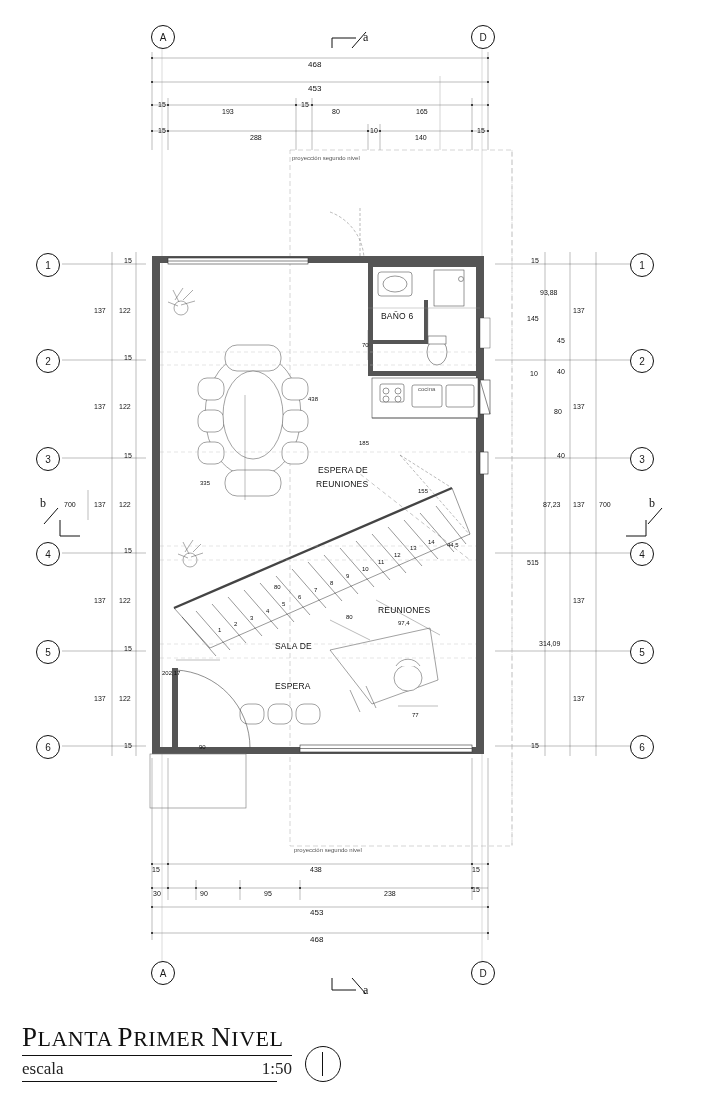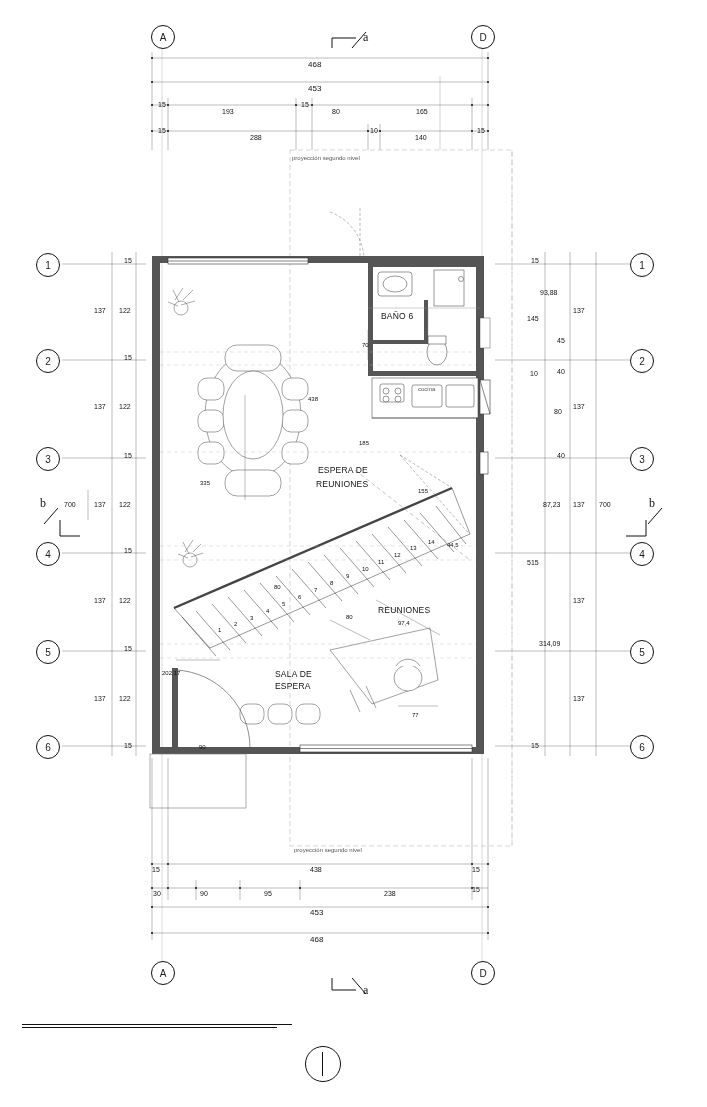--- a/index.html
+++ b/index.html
@@ -346,21 +346,21 @@
 
 <div class="txt" style="left:363px;top:31px;font-family:'Liberation Serif',serif;font-size:12px;">a</div>
 <div class="txt" style="left:363px;top:984px;font-family:'Liberation Serif',serif;font-size:12px;">a</div>
 <div class="txt" style="left:40px;top:497px;font-family:'Liberation Serif',serif;font-size:12px;">b</div>
 <div class="txt" style="left:649px;top:497px;font-family:'Liberation Serif',serif;font-size:12px;">b</div>
 
 <div class="txt room" style="left:381px;top:312px;">BAÑO 6</div>
 <div class="txt room" style="left:318px;top:466px;">ESPERA DE</div>
 <div class="txt room" style="left:316px;top:480px;">REUNIONES</div>
 <div class="txt room" style="left:378px;top:606px;">REUNIONES</div>
-<div class="txt room" style="left:275px;top:670px;">SALA DE</div>
+<div class="txt room" style="left:275px;top:642px;">SALA DE</div>
 <div class="txt room" style="left:275px;top:682px;">ESPERA</div>
 
 <div class="txt xs" style="left:292px;top:155px;color:#555;">proyección segundo nivel</div>
 <div class="txt xs" style="left:294px;top:847px;color:#555;">proyección segundo nivel</div>
 
 <div class="txt xs" style="left:418px;top:386px;color:#555;">cocina</div>
 
 <div class="txt" style="left:308px;top:61px;">468</div>
 <div class="txt" style="left:308px;top:85px;">453</div>
 <div class="txt sm" style="left:158px;top:101px;">15</div>
@@ -444,16 +444,25 @@
 <div class="txt xs" style="left:314px;top:587px;">7</div>
 <div class="txt xs" style="left:330px;top:580px;">8</div>
 <div class="txt xs" style="left:346px;top:573px;">9</div>
 <div class="txt xs" style="left:362px;top:566px;">10</div>
 <div class="txt xs" style="left:378px;top:559px;">11</div>
 <div class="txt xs" style="left:394px;top:552px;">12</div>
 <div class="txt xs" style="left:410px;top:545px;">13</div>
 <div class="txt xs" style="left:428px;top:539px;">14</div>
 
 <div class="title-wrap">
+  <div class="title-main">
+    <span class="cap">P</span>LANTA
+    <span class="cap">P</span>RIMER
+    <span class="cap">N</span>IVEL
+  </div>
   <div class="title-rule"></div>
+  <div class="title-sub">
+    <span>escala</span>
+    <span>1:50</span>
+  </div>
   <div class="title-rule2"></div>
 </div>
 <div class="north"></div>
 
 </body></html>

